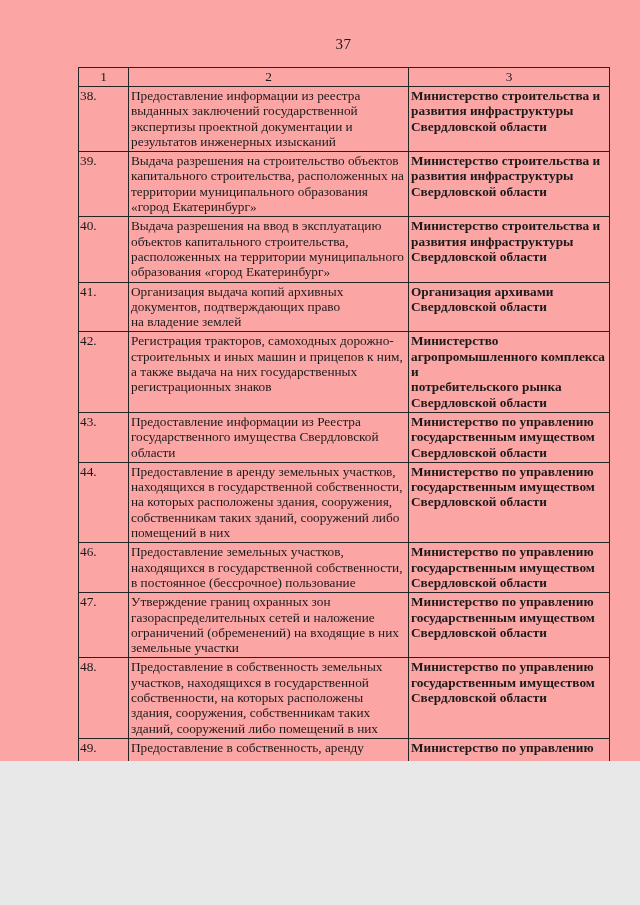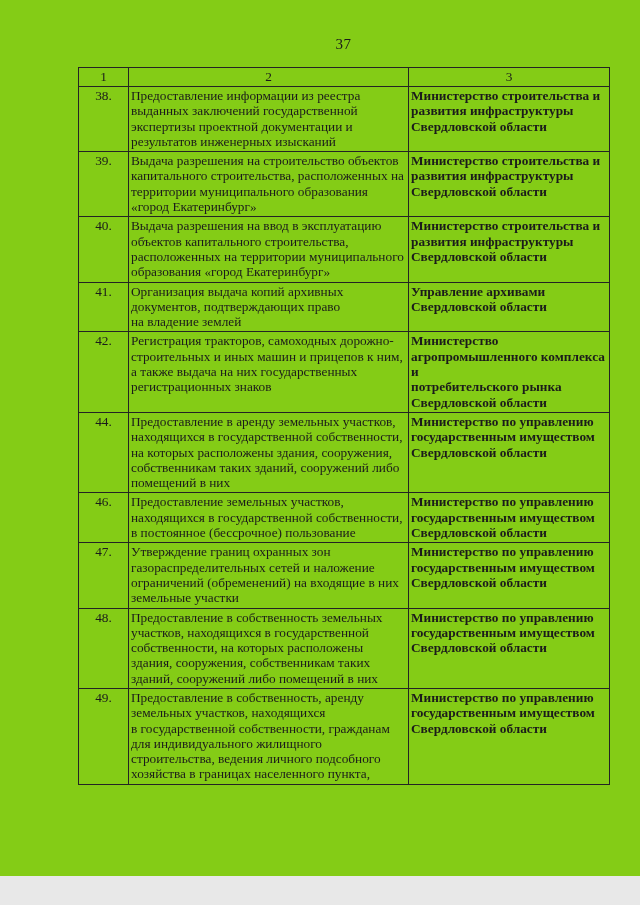--- a/index.html
+++ b/index.html
@@ -3,22 +3,22 @@
 <meta charset="utf-8">
 <style>
   html, body {
     margin: 0;
     padding: 0;
     background: #e8e8e8;
   }
   .page {
     position: relative;
     width: 640px;
-    height: 876px;
-    background: #84cc16;
+    height: 761px;
+    background: #fca5a5;
     overflow: hidden;
     font-family: "Liberation Serif", serif;
     color: #1b1b1b;
   }
   .page-number {
     position: absolute;
     top: 36px;
     left: 78px;
     width: 531px;
     text-align: center;
@@ -45,21 +45,20 @@
     line-height: 15.3px;
     padding: 1px 1px 2px 1px;
     overflow: hidden;
   }
   .doc-table th {
     text-align: center;
     height: 16px;
     padding: 1px 0 1px 0;
   }
   td.num {
-    text-align: center;
     margin-top: 39px;
   }
   td.service {
     white-space: pre-line;
     padding-left: 2px;
   }
   td.authority {
     white-space: pre-line;
     padding-left: 2px;
     font-weight: bold;
@@ -114,35 +113,44 @@
 образования «город Екатеринбург»</td>
         <td class="authority">Министерство строительства и
 развития инфраструктуры
 Свердловской области</td>
       </tr>
       <tr>
         <td class="num">41.</td>
         <td class="service">Организация выдача копий архивных
 документов, подтверждающих право
 на владение землей</td>
-        <td class="authority">Управление архивами
+        <td class="authority">Организация архивами
 Свердловской области</td>
       </tr>
       <tr>
         <td class="num">42.</td>
         <td class="service">Регистрация тракторов, самоходных дорожно-
 строительных и иных машин и прицепов к ним,
 а также выдача на них государственных
 регистрационных знаков</td>
         <td class="authority">Министерство
 агропромышленного комплекса и
 потребительского рынка
 Свердловской области</td>
       </tr>
       <tr>
+        <td class="num">43.</td>
+        <td class="service">Предоставление информации из Реестра
+государственного имущества Свердловской
+области</td>
+        <td class="authority">Министерство по управлению
+государственным имуществом
+Свердловской области</td>
+      </tr>
+      <tr>
         <td class="num">44.</td>
         <td class="service">Предоставление в аренду земельных участков,
 находящихся в государственной собственности,
 на которых расположены здания, сооружения,
 собственникам таких зданий, сооружений либо
 помещений в них</td>
         <td class="authority">Министерство по управлению
 государственным имуществом
 Свердловской области</td>
       </tr>

